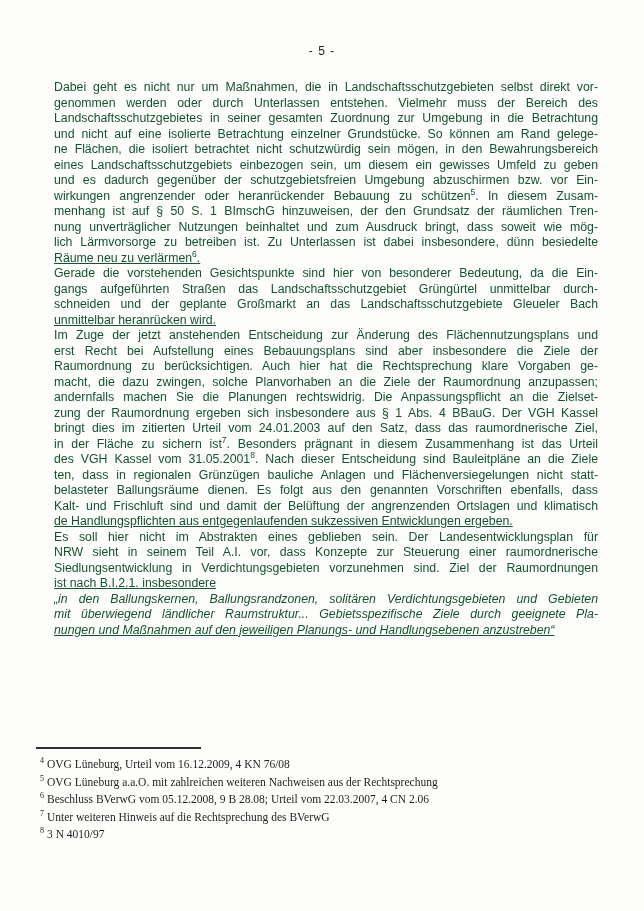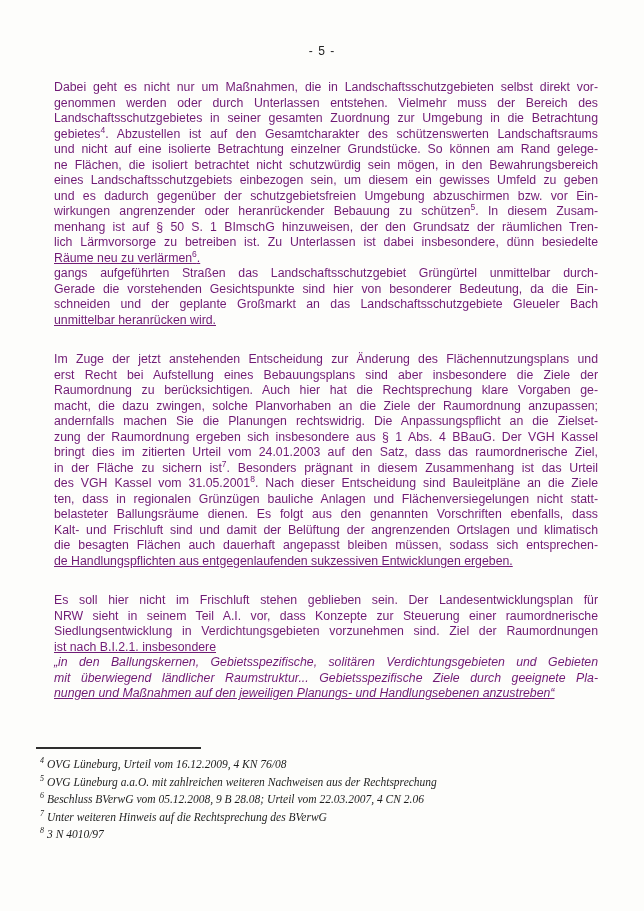--- a/index.html
+++ b/index.html
@@ -21,24 +21,24 @@
     text-align: center;
     font-size: 12px;
     letter-spacing: 1px;
     color: #222;
   }
   .body-text {
     position: absolute;
     top: 80px; left: 54px; width: 544px;
     font-size: 12.3px;
     line-height: 15.5px;
-    color: #701a75;
+    color: #14532d;
   }
   .block { margin: 0; }
-  .block.gap { margin-top: 24px; }
+  .block.gap { margin-top: 0; }
   .block.italic .line { font-style: italic; }
   .line {
     text-align: justify;
     text-align-last: justify;
     -moz-text-align-last: justify;
     height: 15.5px;
     white-space: normal;
   }
   .line.last {
     text-align-last: left;
@@ -56,80 +56,78 @@
     width: 165px; height: 0;
     border-top: 2px solid #2e2e2e;
   }
   .footnotes {
     position: absolute;
     top: 756px; left: 40px; width: 540px;
     font-family: "Liberation Serif", "DejaVu Serif", serif;
     font-size: 11.5px;
     line-height: 17.5px;
     color: #1e1e1e;
-    font-style: italic;
   }
   .footnote sup {
     font-size: 8px;
     line-height: 0;
     vertical-align: super;
     margin-right: 3px;
   }
 </style>
 </head>
 <body>
 
 <div class="page">
   <div class="page-number">- 5 -</div>
 
   <div class="body-text" id="body-text">
       <div class="block">
         <div class="line">Dabei geht es nicht nur um Maßnahmen, die in Landschaftsschutzgebieten selbst direkt vor-</div>
         <div class="line">genommen werden oder durch Unterlassen entstehen. Vielmehr muss der Bereich des</div>
         <div class="line">Landschaftsschutzgebietes in seiner gesamten Zuordnung zur Umgebung in die Betrachtung</div>
-        <div class="line">gebietes<sup>4</sup>. Abzustellen ist auf den Gesamtcharakter des schützenswerten Landschaftsraums</div>
         <div class="line">und nicht auf eine isolierte Betrachtung einzelner Grundstücke. So können am Rand gelege-</div>
         <div class="line">ne Flächen, die isoliert betrachtet nicht schutzwürdig sein mögen, in den Bewahrungsbereich</div>
         <div class="line">eines Landschaftsschutzgebiets einbezogen sein, um diesem ein gewisses Umfeld zu geben</div>
         <div class="line">und es dadurch gegenüber der schutzgebietsfreien Umgebung abzuschirmen bzw. vor Ein-</div>
         <div class="line">wirkungen angrenzender oder heranrückender Bebauung zu schützen<sup>5</sup>. In diesem Zusam-</div>
         <div class="line">menhang ist auf § 50 S. 1 BImschG hinzuweisen, der den Grundsatz der räumlichen Tren-</div>
+        <div class="line">nung unverträglicher Nutzungen beinhaltet und zum Ausdruck bringt, dass soweit wie mög-</div>
         <div class="line">lich Lärmvorsorge zu betreiben ist. Zu Unterlassen ist dabei insbesondere, dünn besiedelte</div>
         <div class="line last">Räume neu zu verlärmen<sup>6</sup>.</div>
       </div>
       <div class="block">
+        <div class="line">Gerade die vorstehenden Gesichtspunkte sind hier von besonderer Bedeutung, da die Ein-</div>
         <div class="line">gangs aufgeführten Straßen das Landschaftsschutzgebiet Grüngürtel unmittelbar durch-</div>
-        <div class="line">Gerade die vorstehenden Gesichtspunkte sind hier von besonderer Bedeutung, da die Ein-</div>
         <div class="line">schneiden und der geplante Großmarkt an das Landschaftsschutzgebiete Gleueler Bach</div>
         <div class="line last">unmittelbar heranrücken wird.</div>
       </div>
       <div class="block gap">
         <div class="line">Im Zuge der jetzt anstehenden Entscheidung zur Änderung des Flächennutzungsplans und</div>
         <div class="line">erst Recht bei Aufstellung eines Bebauungsplans sind aber insbesondere die Ziele der</div>
         <div class="line">Raumordnung zu berücksichtigen. Auch hier hat die Rechtsprechung klare Vorgaben ge-</div>
         <div class="line">macht, die dazu zwingen, solche Planvorhaben an die Ziele der Raumordnung anzupassen;</div>
         <div class="line">andernfalls machen Sie die Planungen rechtswidrig. Die Anpassungspflicht an die Zielset-</div>
         <div class="line">zung der Raumordnung ergeben sich insbesondere aus § 1 Abs. 4 BBauG. Der VGH Kassel</div>
         <div class="line">bringt dies im zitierten Urteil vom 24.01.2003 auf den Satz, dass das raumordnerische Ziel,</div>
         <div class="line">in der Fläche zu sichern ist<sup>7</sup>. Besonders prägnant in diesem Zusammenhang ist das Urteil</div>
         <div class="line">des VGH Kassel vom 31.05.2001<sup>8</sup>. Nach dieser Entscheidung sind Bauleitpläne an die Ziele</div>
         <div class="line">ten, dass in regionalen Grünzügen bauliche Anlagen und Flächenversiegelungen nicht statt-</div>
         <div class="line">belasteter Ballungsräume dienen. Es folgt aus den genannten Vorschriften ebenfalls, dass</div>
         <div class="line">Kalt- und Frischluft sind und damit der Belüftung der angrenzenden Ortslagen und klimatisch</div>
-        <div class="line">die besagten Flächen auch dauerhaft angepasst bleiben müssen, sodass sich entsprechen-</div>
         <div class="line last">de Handlungspflichten aus entgegenlaufenden sukzessiven Entwicklungen ergeben.</div>
       </div>
       <div class="block gap">
-        <div class="line">Es soll hier nicht im Frischluft stehen geblieben sein. Der Landesentwicklungsplan für</div>
+        <div class="line">Es soll hier nicht im Abstrakten eines geblieben sein. Der Landesentwicklungsplan für</div>
         <div class="line">NRW sieht in seinem Teil A.I. vor, dass Konzepte zur Steuerung einer raumordnerische</div>
         <div class="line">Siedlungsentwicklung in Verdichtungsgebieten vorzunehmen sind. Ziel der Raumordnungen</div>
         <div class="line last">ist nach B.I.2.1. insbesondere</div>
       </div>
       <div class="block italic">
-        <div class="line">„in den Ballungskernen, Gebietsspezifische, solitären Verdichtungsgebieten und Gebieten</div>
+        <div class="line">„in den Ballungskernen, Ballungsrandzonen, solitären Verdichtungsgebieten und Gebieten</div>
         <div class="line">mit überwiegend ländlicher Raumstruktur... Gebietsspezifische Ziele durch geeignete Pla-</div>
         <div class="line last">nungen und Maßnahmen auf den jeweiligen Planungs- und Handlungsebenen anzustreben“</div>
       </div>
     </div>
 
   <div class="footnote-divider"></div>
 
   <div class="footnotes" id="footnotes">
       <div class="footnote"><sup>4</sup><span>OVG Lüneburg, Urteil vom 16.12.2009, 4 KN 76/08</span></div>
       <div class="footnote"><sup>5</sup><span>OVG Lüneburg a.a.O. mit zahlreichen weiteren Nachweisen aus der Rechtsprechung</span></div>

